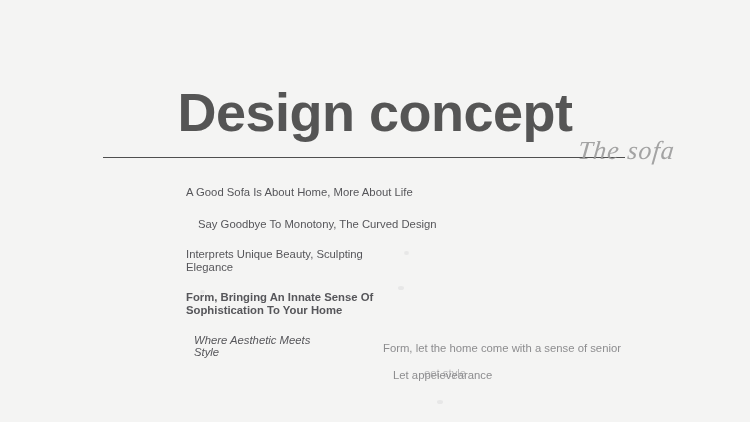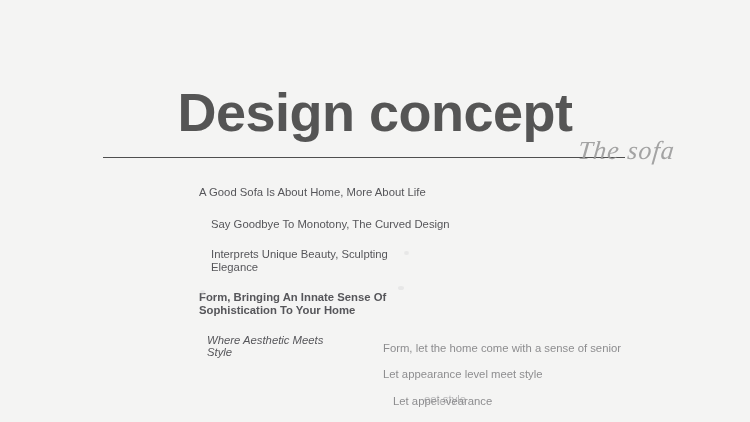--- a/index.html
+++ b/index.html
@@ -61,35 +61,35 @@
     color: #9b9b9b;
     line-height: 30px;
     white-space: nowrap;
     transform: skewX(-6deg);
     opacity: 0.9;
   }
 
   
   #body-list {
     position: absolute;
-    left: 199px;
+    left: 186px;
     top: 186px;
     width: 260px;
   }
   .body-line {
     font-family: "Liberation Sans", sans-serif;
     font-size: 11.3px;
     color: #56565a;
     line-height: 12.6px;
     white-space: pre-line;
     margin: 0;
   }
   .body-line.l0 { margin-left: 0px;  margin-top: 0px;  }
   .body-line.l1 { margin-left: 12px;  margin-top: 19px; }
-  .body-line.l2 { margin-left: 12px;  margin-top: 18px; }
+  .body-line.l2 { margin-left: 0px;  margin-top: 18px; }
   .body-line.l3 { margin-left: 0px;  margin-top: 18px; font-weight: bold; }
   .body-line.l4 { margin-left: 8px;  margin-top: 17px; font-style: italic; }
 
   
   #aside-list {
     position: absolute;
     left: 383px;
     top: 342px;
     width: 300px;
   }
@@ -140,21 +140,20 @@
     <p class="body-line l2">Interprets Unique Beauty, Sculpting
 Elegance</p>
     <p class="body-line l3">Form, Bringing An Innate Sense Of
 Sophistication To Your Home</p>
     <p class="body-line l4">Where Aesthetic Meets
 Style</p>
   </div>
 
   <div id="aside-list">
     <p class="aside-line a0">Form, let the home come with a sense of senior</p>
-    <p class="aside-line a1">Let appearance level meet style</p>
     <p class="aside-line a2"><span>Let appeievearance</span><span class="ghost">eet style</span></p>
   </div>
 
   <div class="smudge" style="left:404px; top:251px; width:5px; height:4px;"></div>
   <div class="smudge" style="left:398px; top:286px; width:6px; height:4px;"></div>
   <div class="smudge" style="left:200px; top:290px; width:5px; height:4px;"></div>
   <div class="smudge" style="left:437px; top:400px; width:6px; height:4px;"></div>
 
 </div>
 

